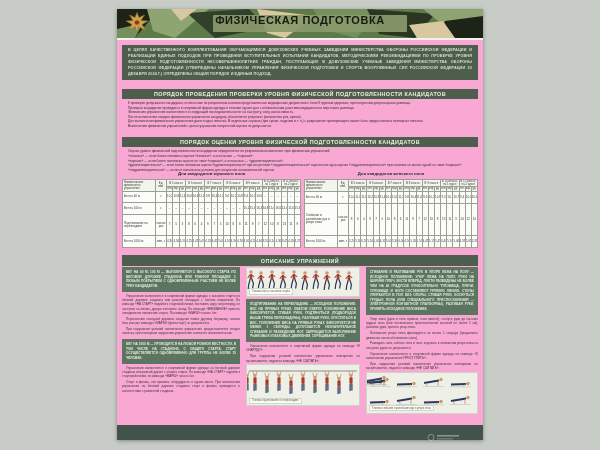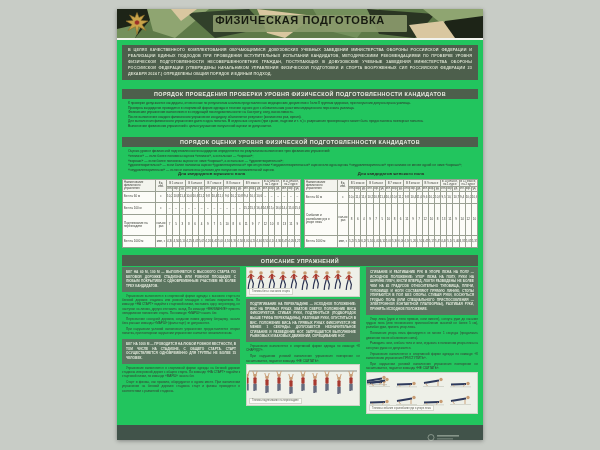--- a/index.html
+++ b/index.html
@@ -1,17 +1,17 @@
 <!DOCTYPE html>
 <html><head>
 <meta charset="utf-8">
 <style>
   html,body{margin:0;padding:0;}
   body{width:600px;height:450px;background:#c8ccc6;font-family:"Liberation Sans",sans-serif;position:relative;overflow:hidden;}
-  .poster{position:absolute;left:117px;top:9px;width:366px;height:431px;background:#22c55e;box-shadow:0 1px 4px rgba(0,0,0,.35);}
+  .poster{position:absolute;left:117px;top:9px;width:366px;height:431px;background:#f9a8d4;box-shadow:0 1px 4px rgba(0,0,0,.35);}
   .camo{position:absolute;left:0;top:0;width:366px;height:29px;border-bottom:2px solid #f2f3ee;overflow:hidden;}
   .camo svg{display:block;}
   .title-band{position:absolute;left:96px;top:6px;width:194px;height:17px;background:#8a9a6c;opacity:.93;border-radius:1px;}
   .poster-title{position:absolute;left:0;top:5px;width:366px;text-align:center;font-size:11px;font-weight:bold;color:#161a10;letter-spacing:.6px;}
   .emblem{position:absolute;left:8px;top:2px;}
   .intro{position:absolute;left:5px;top:36px;width:344px;background:#4d5f4c;color:#d6ddcb;font-size:3.8px;font-weight:bold;line-height:1.55;text-align:justify;padding:3px 6px;letter-spacing:.1px;}
   .secbar{position:absolute;left:5px;width:356px;height:10px;background:#4d5f4c;color:#e9ede1;font-size:5.4px;font-weight:bold;letter-spacing:.4px;display:flex;align-items:center;justify-content:center;}
   .bar1{top:80px;} .bar2{top:128px;} .bar3{top:246px;height:11px;}
   .bullets{position:absolute;left:5px;top:92px;width:356px;}
   .bullet{font-size:3.3px;line-height:1.4;color:#2e312a;text-align:justify;text-indent:6px;}

